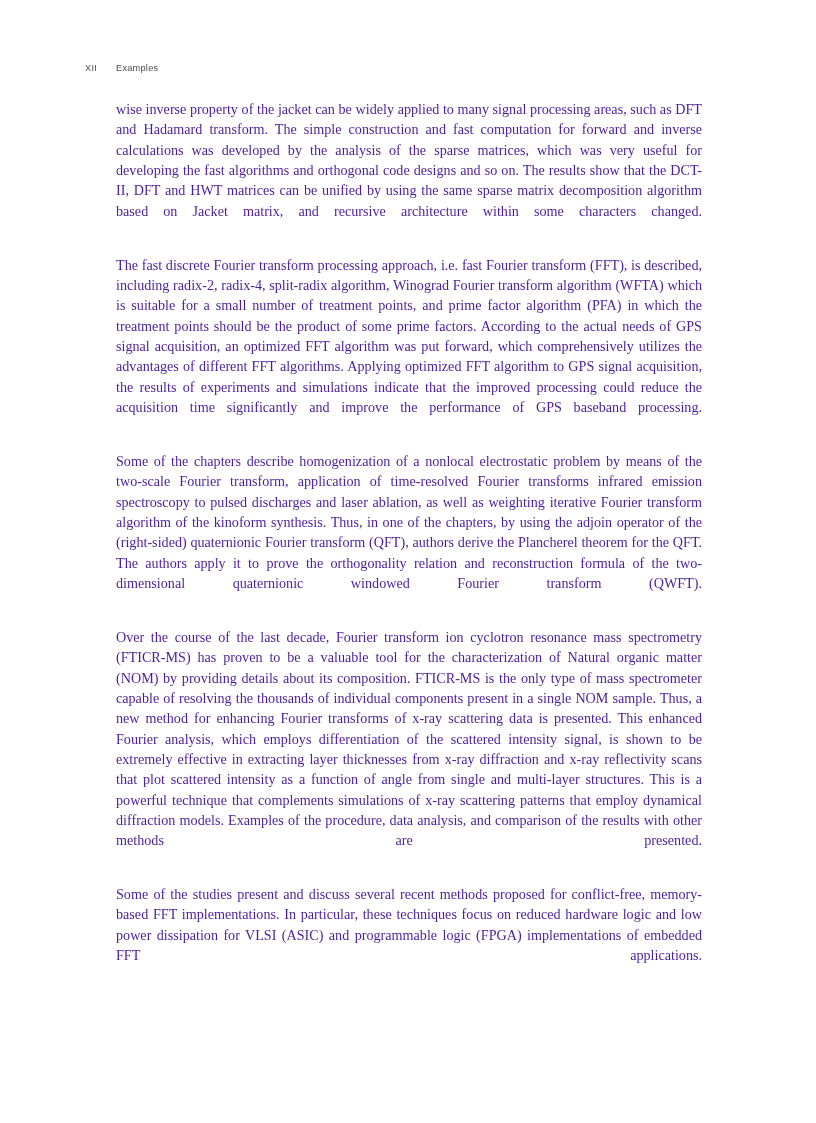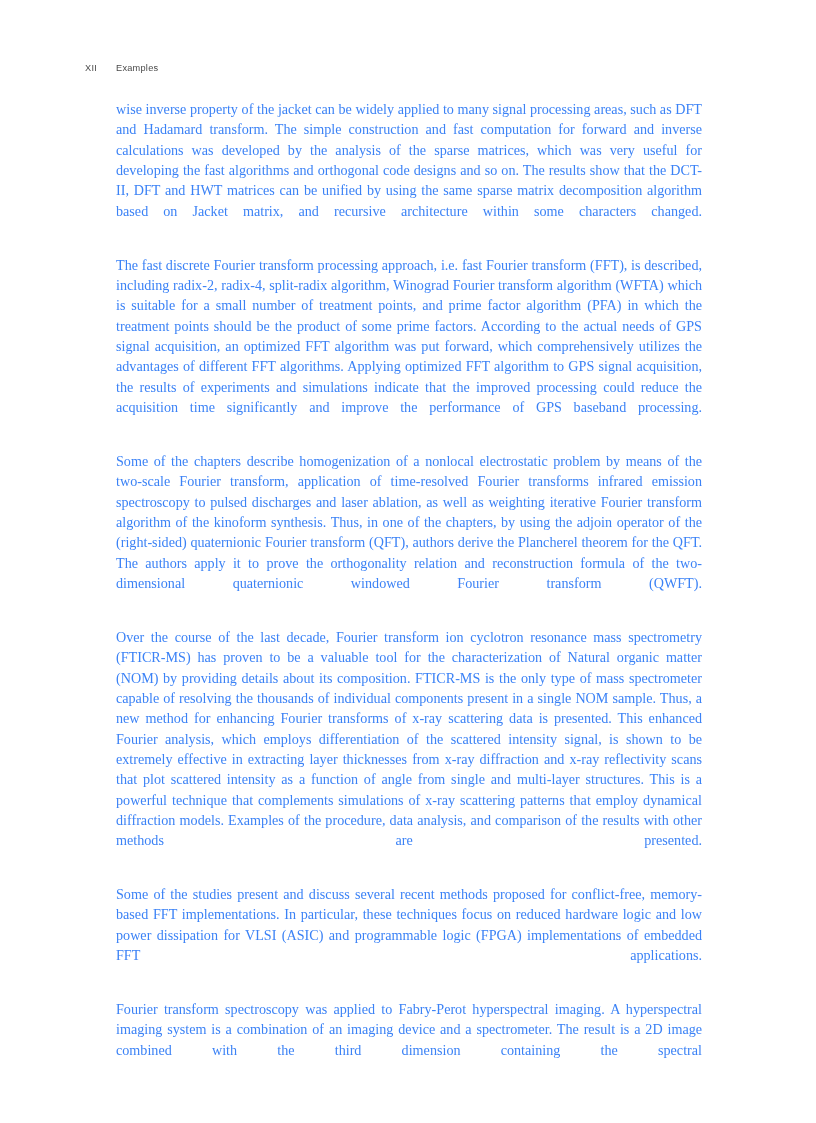--- a/index.html
+++ b/index.html
@@ -51,21 +51,21 @@
     position: absolute;
     left: 116px;
     top: 99px;
     width: 586px;
   }
 
   .para {
     margin: 0 0 13.2px 0;
     font-size: 14.15px;
     line-height: 20.35px;
-    color: #3b82f6;
+    color: #4c1d95;
     text-align: justify;
     text-justify: inter-word;
     hyphens: none;
     -webkit-hyphens: none;
     word-spacing: 0.1px;
   }
   .para:last-child {
     margin-bottom: 0;
   }
   
@@ -84,16 +84,15 @@
     <span class="folio">XII</span>
     <span class="head-title">Examples</span>
   </div>
 
   <div class="text-block">
     <p class="para">wise inverse property of the jacket can be widely applied to many signal processing areas, such as DFT and Hadamard transform. The simple construction and fast computation for forward and inverse calculations was developed by the analysis of the sparse matrices, which was very useful for developing the fast algorithms and orthogonal code designs and so on. The results show that the DCT-II, DFT and HWT matrices can be unified by using the same sparse matrix decomposition algorithm based on Jacket matrix, and recursive architecture within some characters changed.</p>
     <p class="para">The fast discrete Fourier transform processing approach, i.e. fast Fourier transform (FFT), is described, including radix-2, radix-4, split-radix algorithm, Winograd Fourier transform algorithm (WFTA) which is suitable for a small number of treatment points, and prime factor algorithm (PFA) in which the treatment points should be the product of some prime factors. According to the actual needs of GPS signal acquisition, an optimized FFT algorithm was put forward, which comprehensively utilizes the advantages of different FFT algorithms. Applying optimized FFT algorithm to GPS signal acquisition, the results of experiments and simulations indicate that the improved processing could reduce the acquisition time significantly and improve the performance of GPS baseband processing.</p>
     <p class="para">Some of the chapters describe homogenization of a nonlocal electrostatic problem by means of the two-scale Fourier transform, application of time-resolved Fourier transforms infrared emission spectroscopy to pulsed discharges and laser ablation, as well as weighting iterative Fourier transform algorithm of the kinoform synthesis. Thus, in one of the chapters, by using the adjoin operator of the (right-sided) quaternionic Fourier transform (QFT), authors derive the Plancherel theorem for the QFT. The authors apply it to prove the orthogonality relation and reconstruction formula of the two-dimensional quaternionic windowed Fourier transform (QWFT).</p>
     <p class="para">Over the course of the last decade, Fourier transform ion cyclotron resonance mass spectrometry (FTICR-MS) has proven to be a valuable tool for the characterization of Natural organic matter (NOM) by providing details about its composition. FTICR-MS is the only type of mass spectrometer capable of resolving the thousands of individual components present in a single NOM sample. Thus, a new method for enhancing Fourier transforms of x-ray scattering data is presented. This enhanced Fourier analysis, which employs differentiation of the scattered intensity signal, is shown to be extremely effective in extracting layer thicknesses from x-ray diffraction and x-ray reflectivity scans that plot scattered intensity as a function of angle from single and multi-layer structures.  This is a powerful technique that complements simulations of x-ray scattering patterns that employ dynamical diffraction models. Examples of the procedure, data analysis, and comparison of the results with other methods are presented.</p>
     <p class="para">Some of the studies present and discuss several recent methods proposed for conflict-free, memory-based FFT implementations. In particular, these techniques focus on reduced hardware logic and low power dissipation for VLSI (ASIC) and programmable logic (FPGA) implementations of embedded FFT applications.</p>
-    <p class="para">Fourier transform spectroscopy was applied to Fabry-Perot hyperspectral imaging. A hyperspectral imaging system is a combination of an imaging device and a spectrometer. The result is a 2D image combined with the third dimension containing the spectral</p>
   </div>
 
 </div>
 
 </body></html>

